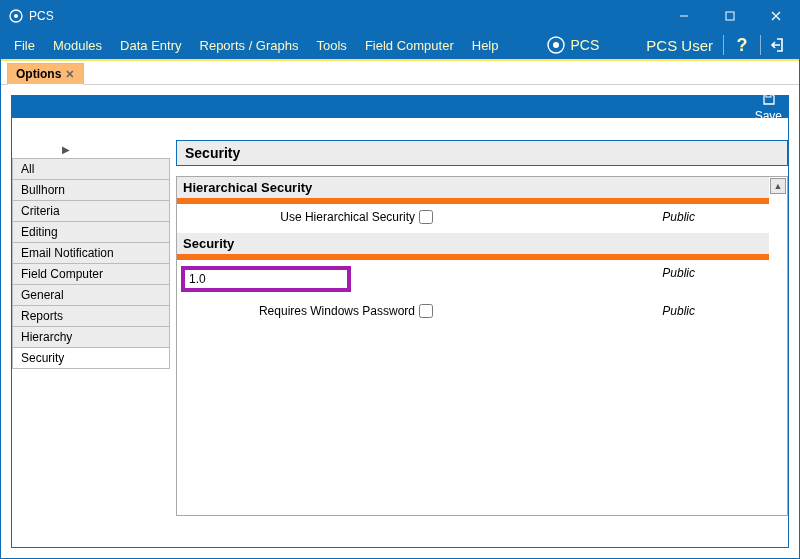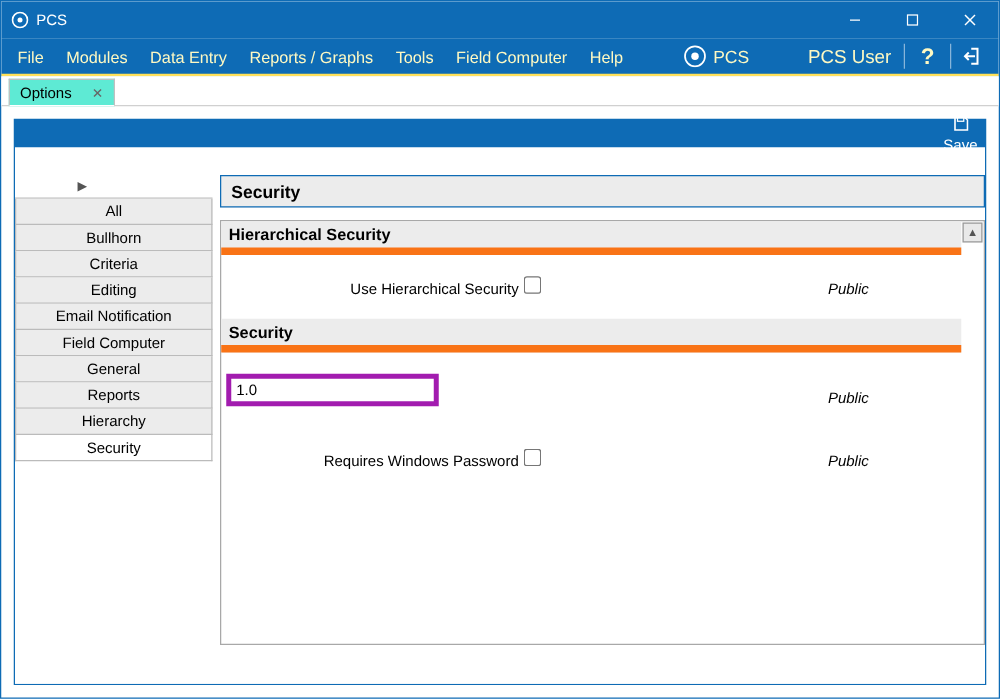--- a/index.html
+++ b/index.html
@@ -61,25 +61,26 @@
       background: #fff;
       display: flex;
       align-items: flex-end;
       padding-left: 6px;
       border-bottom: 1px solid #d0d0d0;
     }
     .tab {
       height: 22px;
       border: 1px solid #c0c0c0;
       border-bottom: 1px solid #fff;
-      background: #5eead4;
+      background: #fdba74;
       padding: 0 8px;
-      display: flex; align-items: center; gap: 16px;
+      display: flex; align-items: center; gap: 4px;
       font-size: 12px;
       margin-bottom: -1px;
+      font-weight: bold;
     }
     .tab-close { color:#666; font-size:11px; cursor:pointer; }
 
     
     .content {
       padding: 10px;
       height: calc(559px - 30px - 32px - 24px);
     }
     .panel {
       border: 1px solid #0e6bb5;
@@ -117,21 +118,20 @@
       color:#555;
     }
     .sidebar-list { border-top: 1px solid #bbb; }
     .sidebar-item {
       padding: 3px 8px;
       border: 1px solid #bbb;
       border-top: none;
       font-size: 12px;
       background: #ececec;
       cursor: pointer;
-      text-align: center;
     }
     .sidebar-item.selected {
       background: #fff;
     }
 
     
     .main {
       flex: 1;
       padding: 0 0 0 6px;
       position: relative;
@@ -162,22 +162,22 @@
     }
     .group-heading {
       background: #ececec;
       border-bottom: 6px solid #f97316;
       font-weight: bold;
       font-size: 13px;
       padding: 3px 6px;
     }
     .field-row {
       display: flex;
-      align-items: flex-end;
-      padding: 17px 4px;
+      align-items: flex-start;
+      padding: 6px 4px;
       font-size: 12px;
     }
     .field-label {
       width: 238px;
       text-align: right;
       padding-right: 4px;
     }
     .field-control {
       width: 170px;
     }

